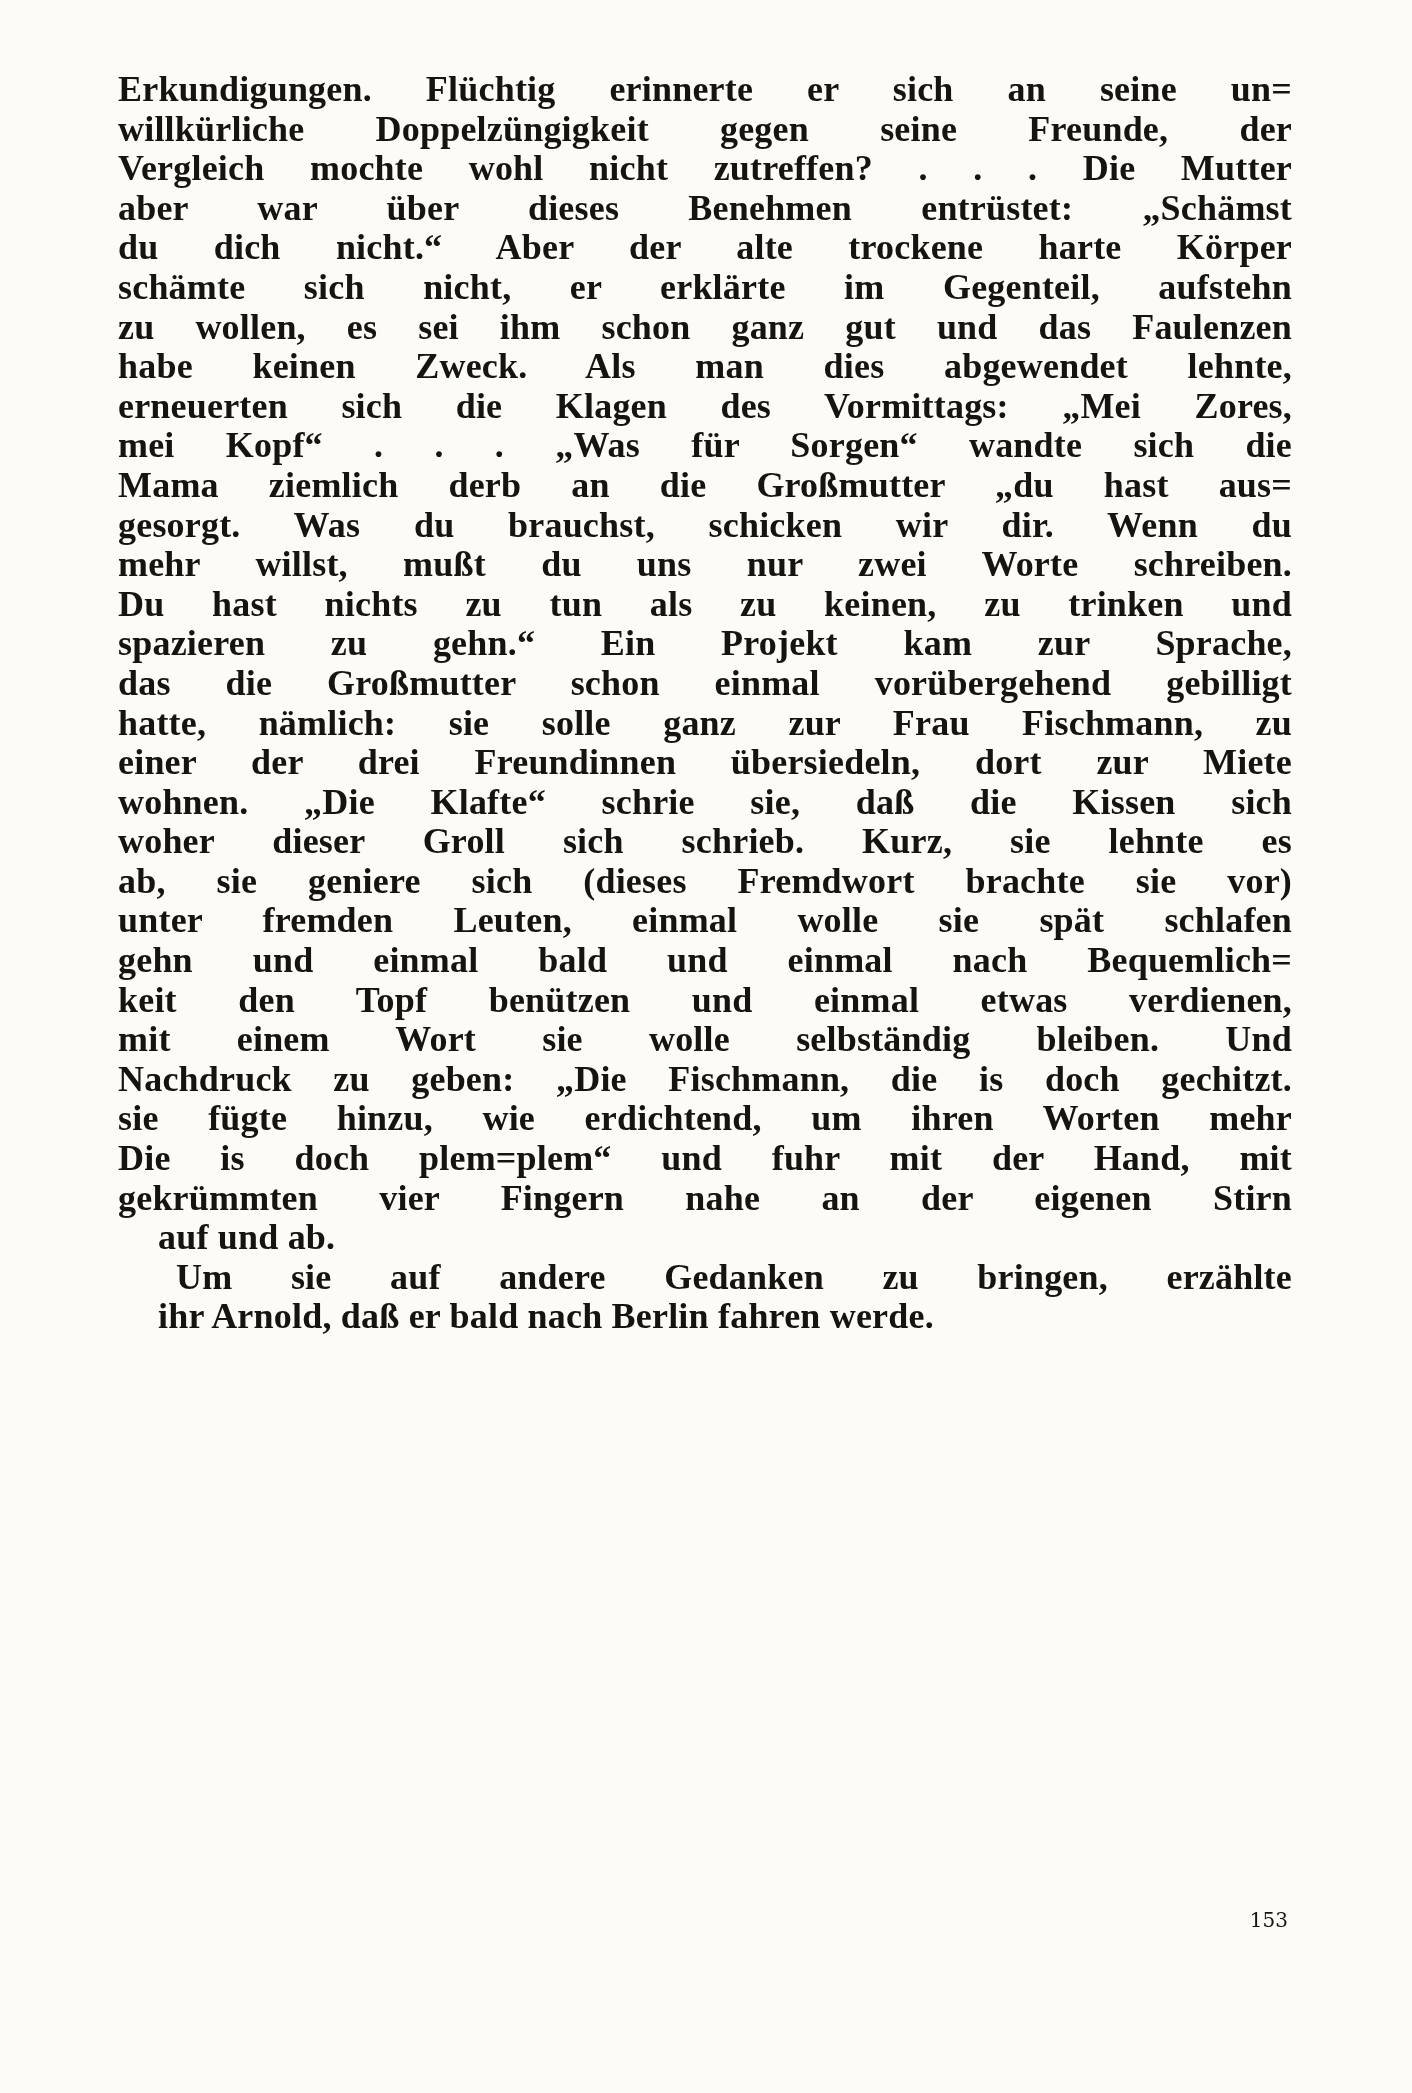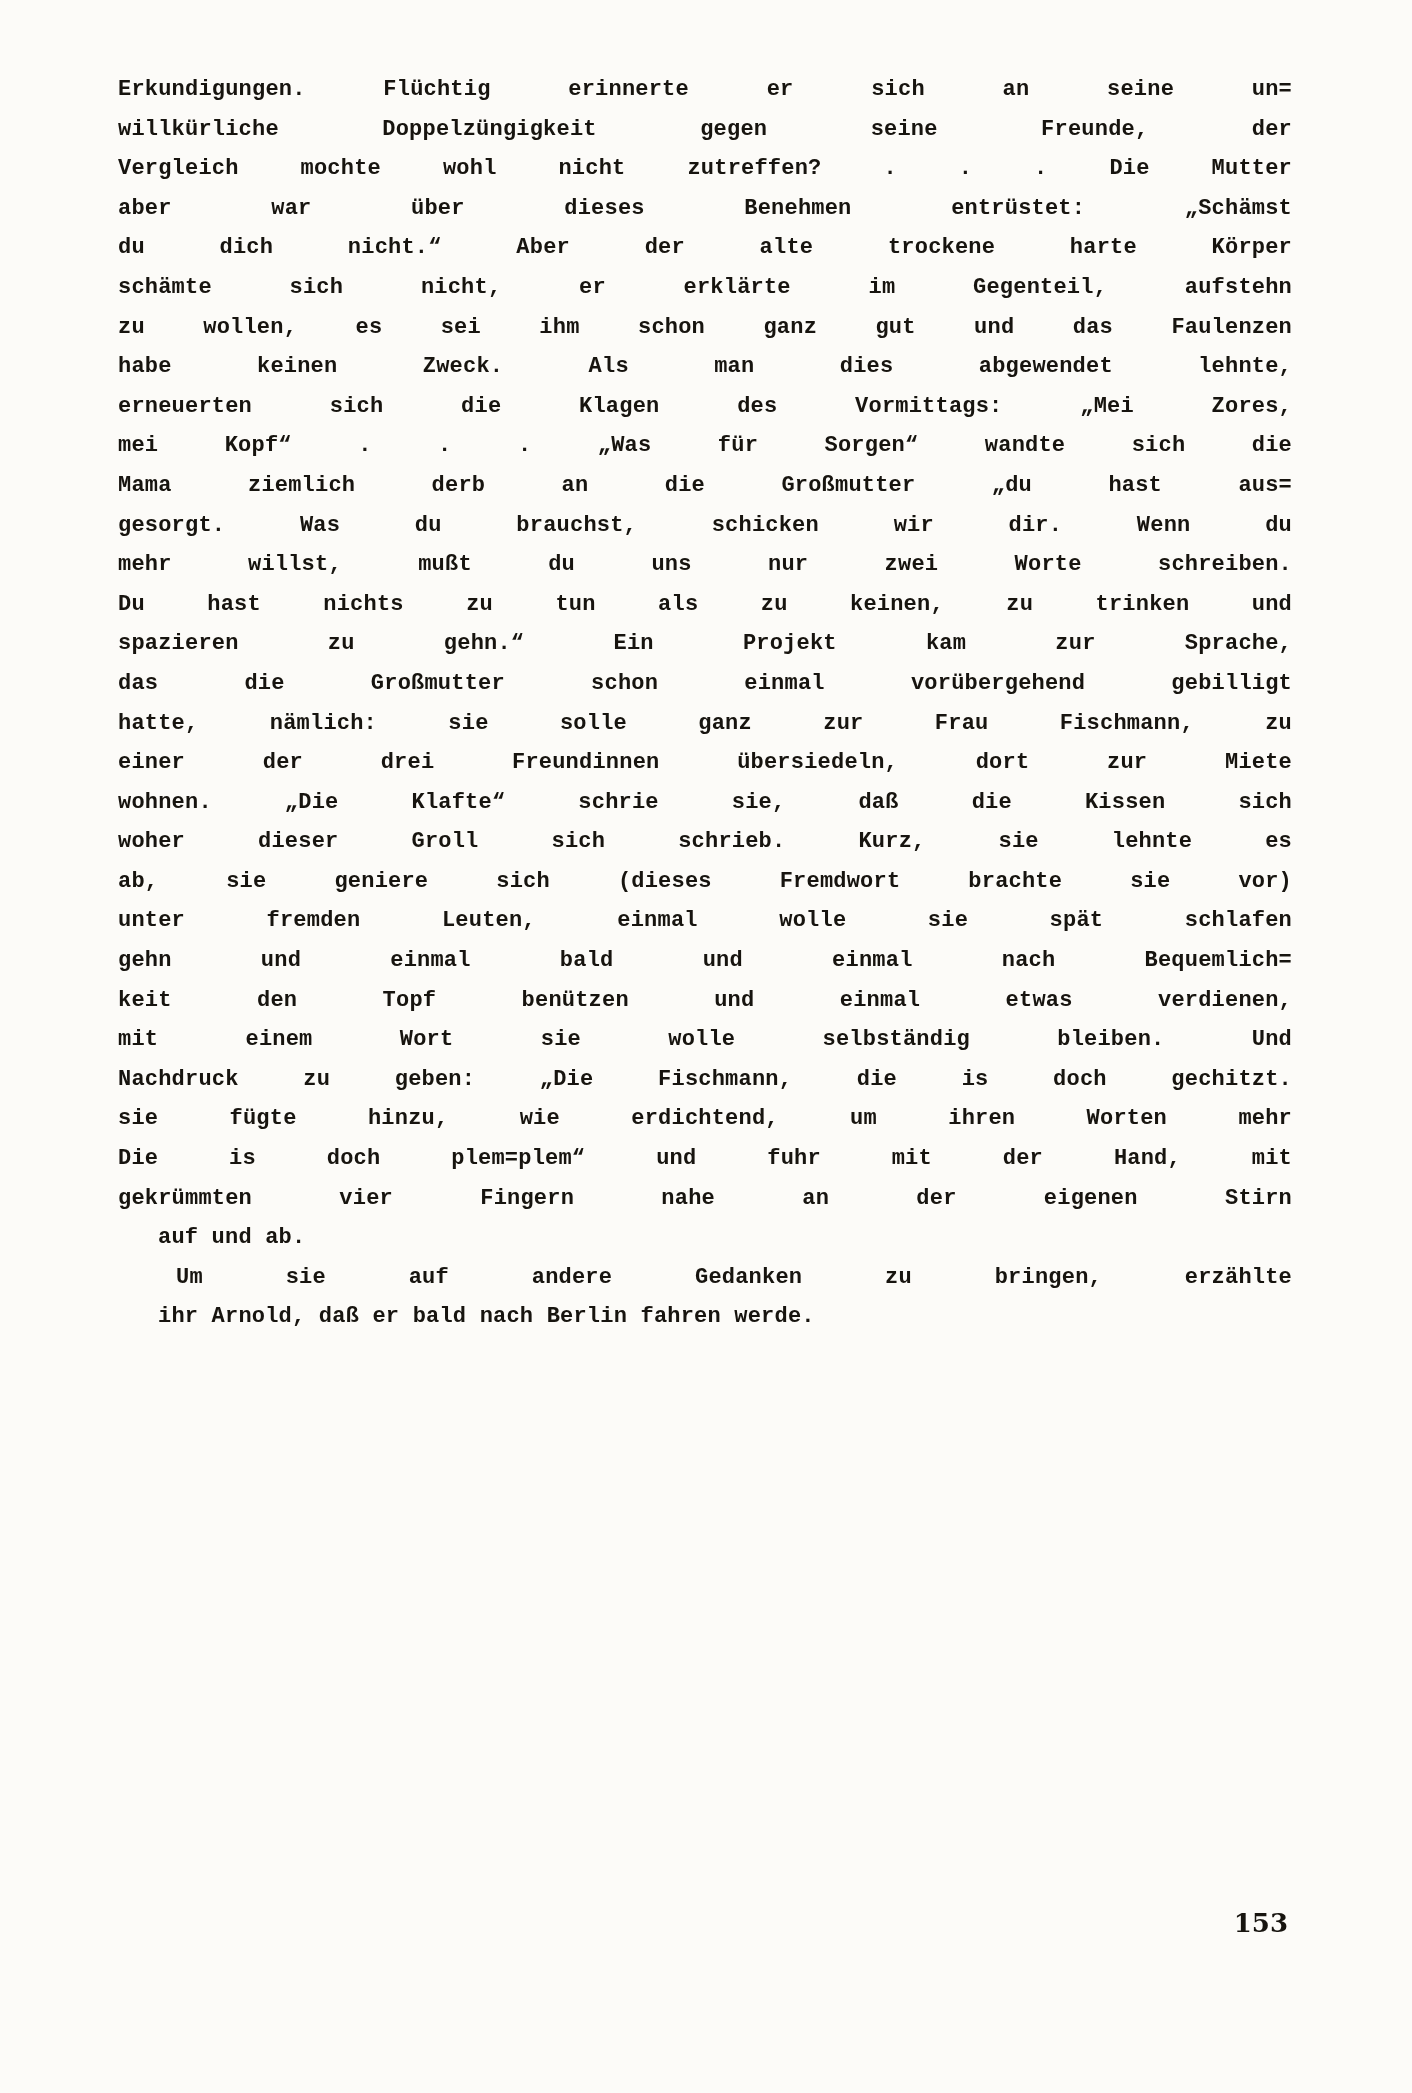--- a/index.html
+++ b/index.html
@@ -19,23 +19,23 @@
     top: 0;
     width: 1412px;
     height: 2093px;
     background: #fcfbf8;
   }
   .text-block {
     position: absolute;
     left: 118px;
     top: 70px;
     width: 1174px;
-    font-family: Liberation Mono, monospace;
+    font-family: Liberation Serif, serif;
     font-weight: bold;
-    font-size: 22px;
+    font-size: 36px;
     line-height: 39.6px;
     color: #17140f;
     letter-spacing: 0.2px;
   }
   .line {
     text-align: justify;
     text-align-last: justify;
     white-space: normal;
     min-height: 39.6px;
   }
@@ -46,22 +46,22 @@
   .line.indent {
     text-indent: 58px;
   }
   .page-number {
     position: absolute;
     left: 118px;
     top: 1908px;
     width: 1174px;
     text-align: right;
     font-family: "DejaVu Serif", serif;
-    font-weight: bold;
-    font-size: 26px;
+    font-weight: normal;
+    font-size: 20px;
     color: #17140f;
     padding-right: 4px;
     box-sizing: border-box;
   }
 </style>
 </head>
 <body>
 
 <div class="page">
   <div class="text-block" id="text-block">

